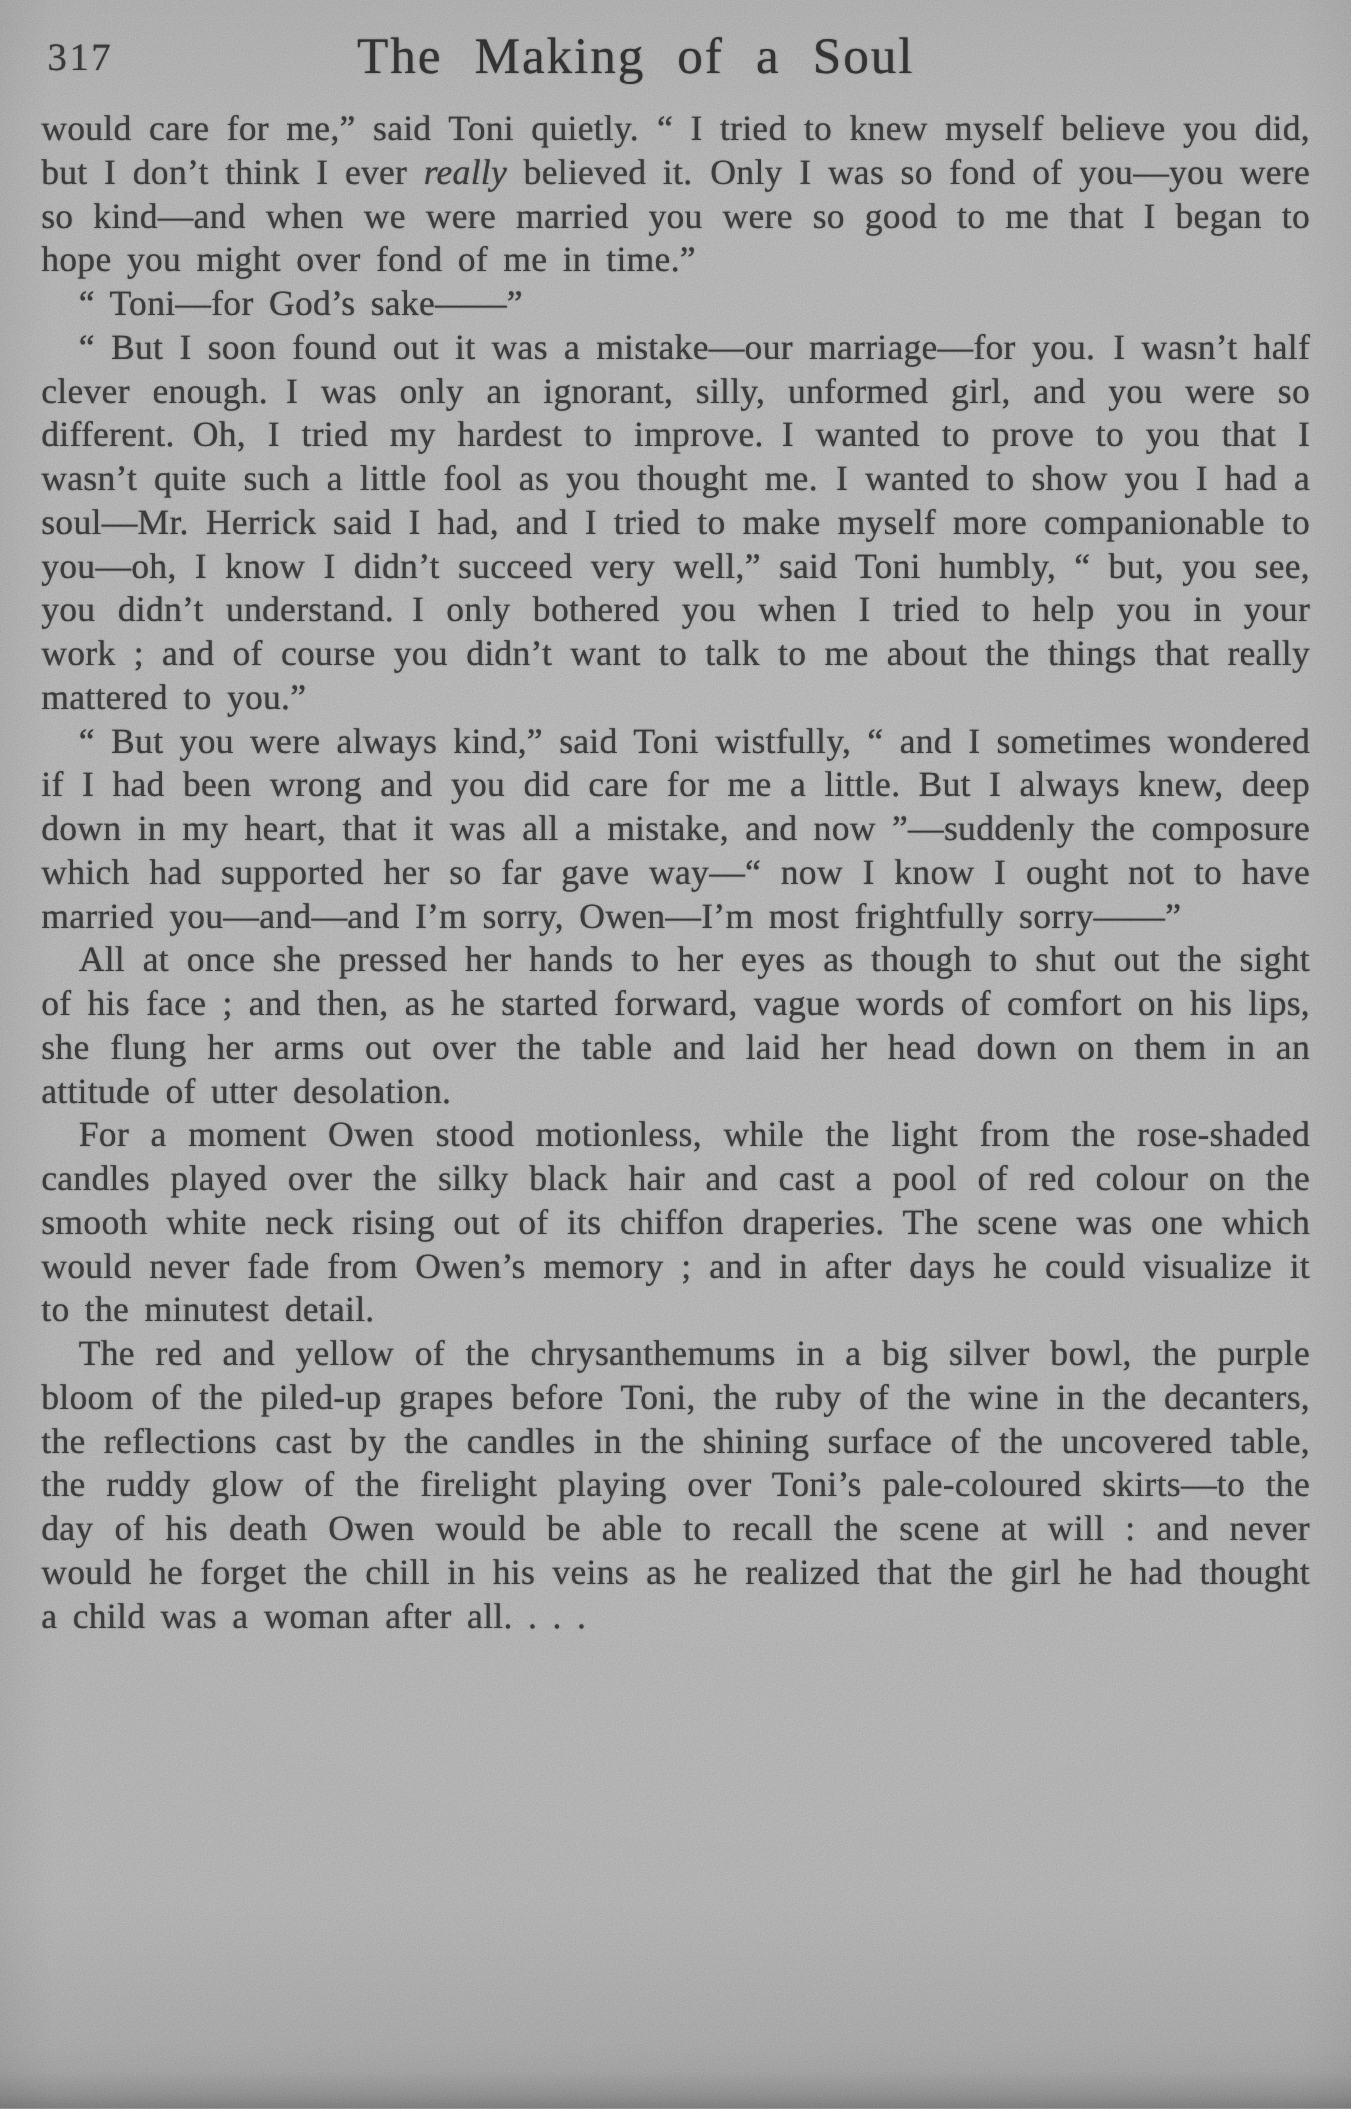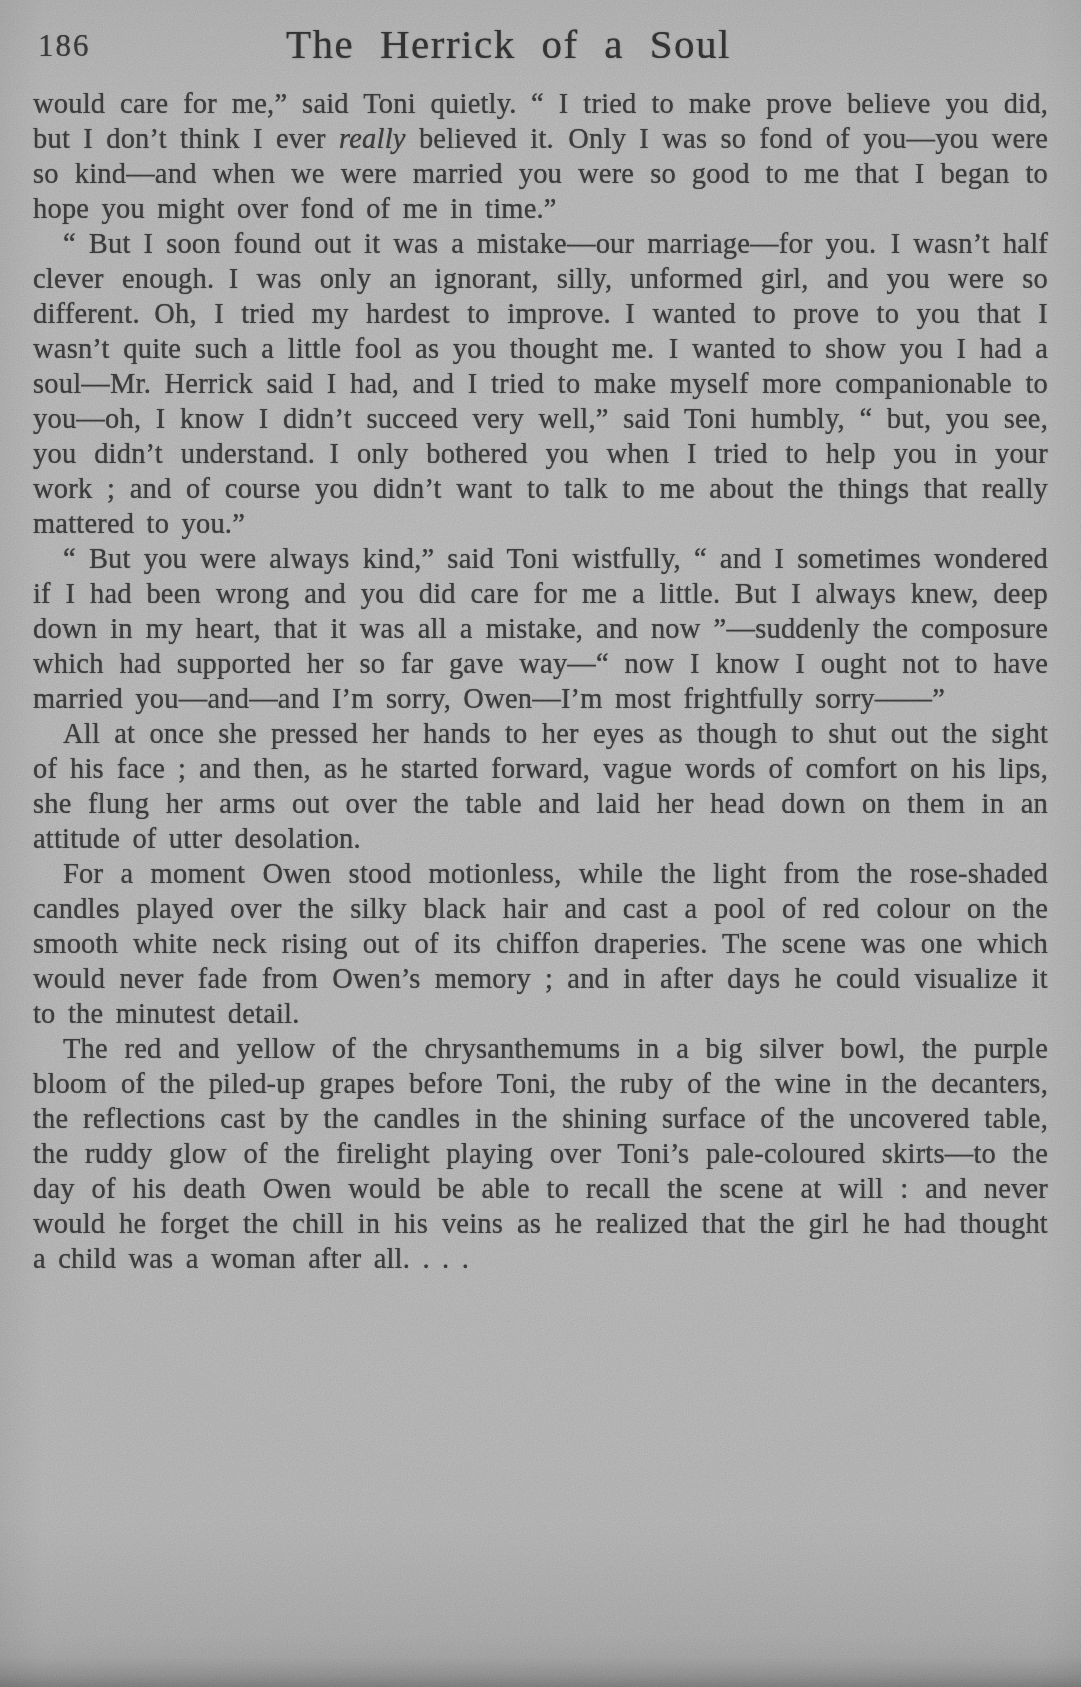--- a/index.html
+++ b/index.html
@@ -73,26 +73,27 @@
 
   <svg class="grain" xmlns="http://www.w3.org/2000/svg">
     <filter id="paperNoise">
       <feTurbulence type="fractalNoise" baseFrequency="0.85" numOctaves="2" stitchTiles="stitch"></feTurbulence>
       <feColorMatrix type="matrix" values="0 0 0 0 0  0 0 0 0 0  0 0 0 0 0  0.4 0.4 0.4 0 0"></feColorMatrix>
     </filter>
     <rect width="100%" height="100%" filter="url(#paperNoise)"></rect>
   </svg>
 
   <div class="header">
-    <span class="page-number">186</span>
-    <span class="running-title">The Herrick of a Soul</span>
+    <span class="page-number">317</span>
+    <span class="running-title">The Making of a Soul</span>
   </div>
 
   <div class="text-body">
-      <p><span>would care for me,” said Toni quietly. “ I tried to make prove believe you did, but I don’t think I ever </span><em>really</em><span> believed it. Only I was so fond of you—you were so kind—and when we were married you were so good to me that I began to hope you might over fond of me in time.”</span></p>
+      <p><span>would care for me,” said Toni quietly. “ I tried to knew myself believe you did, but I don’t think I ever </span><em>really</em><span> believed it. Only I was so fond of you—you were so kind—and when we were married you were so good to me that I began to hope you might over fond of me in time.”</span></p>
+      <p class="indent"><span>“ Toni—for God’s sake——”</span></p>
       <p class="indent"><span>“ But I soon found out it was a mistake—our marriage—for you. I wasn’t half clever enough. I was only an ignorant, silly, unformed girl, and you were so different. Oh, I tried my hardest to improve. I wanted to prove to you that I wasn’t quite such a little fool as you thought me. I wanted to show you I had a soul—Mr. Herrick said I had, and I tried to make myself more companionable to you—oh, I know I didn’t succeed very well,” said Toni humbly, “ but, you see, you didn’t understand. I only bothered you when I tried to help you in your work ; and of course you didn’t want to talk to me about the things that really mattered to you.”</span></p>
       <p class="indent"><span>“ But you were always kind,” said Toni wistfully, “ and I sometimes wondered if I had been wrong and you did care for me a little. But I always knew, deep down in my heart, that it was all a mistake, and now ”—suddenly the composure which had supported her so far gave way—“ now I know I ought not to have married you—and—and I’m sorry, Owen—I’m most frightfully sorry——”</span></p>
       <p class="indent"><span>All at once she pressed her hands to her eyes as though to shut out the sight of his face ; and then, as he started forward, vague words of comfort on his lips, she flung her arms out over the table and laid her head down on them in an attitude of utter desolation.</span></p>
       <p class="indent"><span>For a moment Owen stood motionless, while the light from the rose-shaded candles played over the silky black hair and cast a pool of red colour on the smooth white neck rising out of its chiffon draperies. The scene was one which would never fade from Owen’s memory ; and in after days he could visualize it to the minutest detail.</span></p>
       <p class="indent"><span>The red and yellow of the chrysanthemums in a big silver bowl, the purple bloom of the piled-up grapes before Toni, the ruby of the wine in the decanters, the reflections cast by the candles in the shining surface of the uncovered table, the ruddy glow of the firelight playing over Toni’s pale-coloured skirts—to the day of his death Owen would be able to recall the scene at will : and never would he forget the chill in his veins as he realized that the girl he had thought a child was a woman after all. . . .</span></p>
     </div>
 
   <div class="bottom-shade"></div>
 </div>
 

